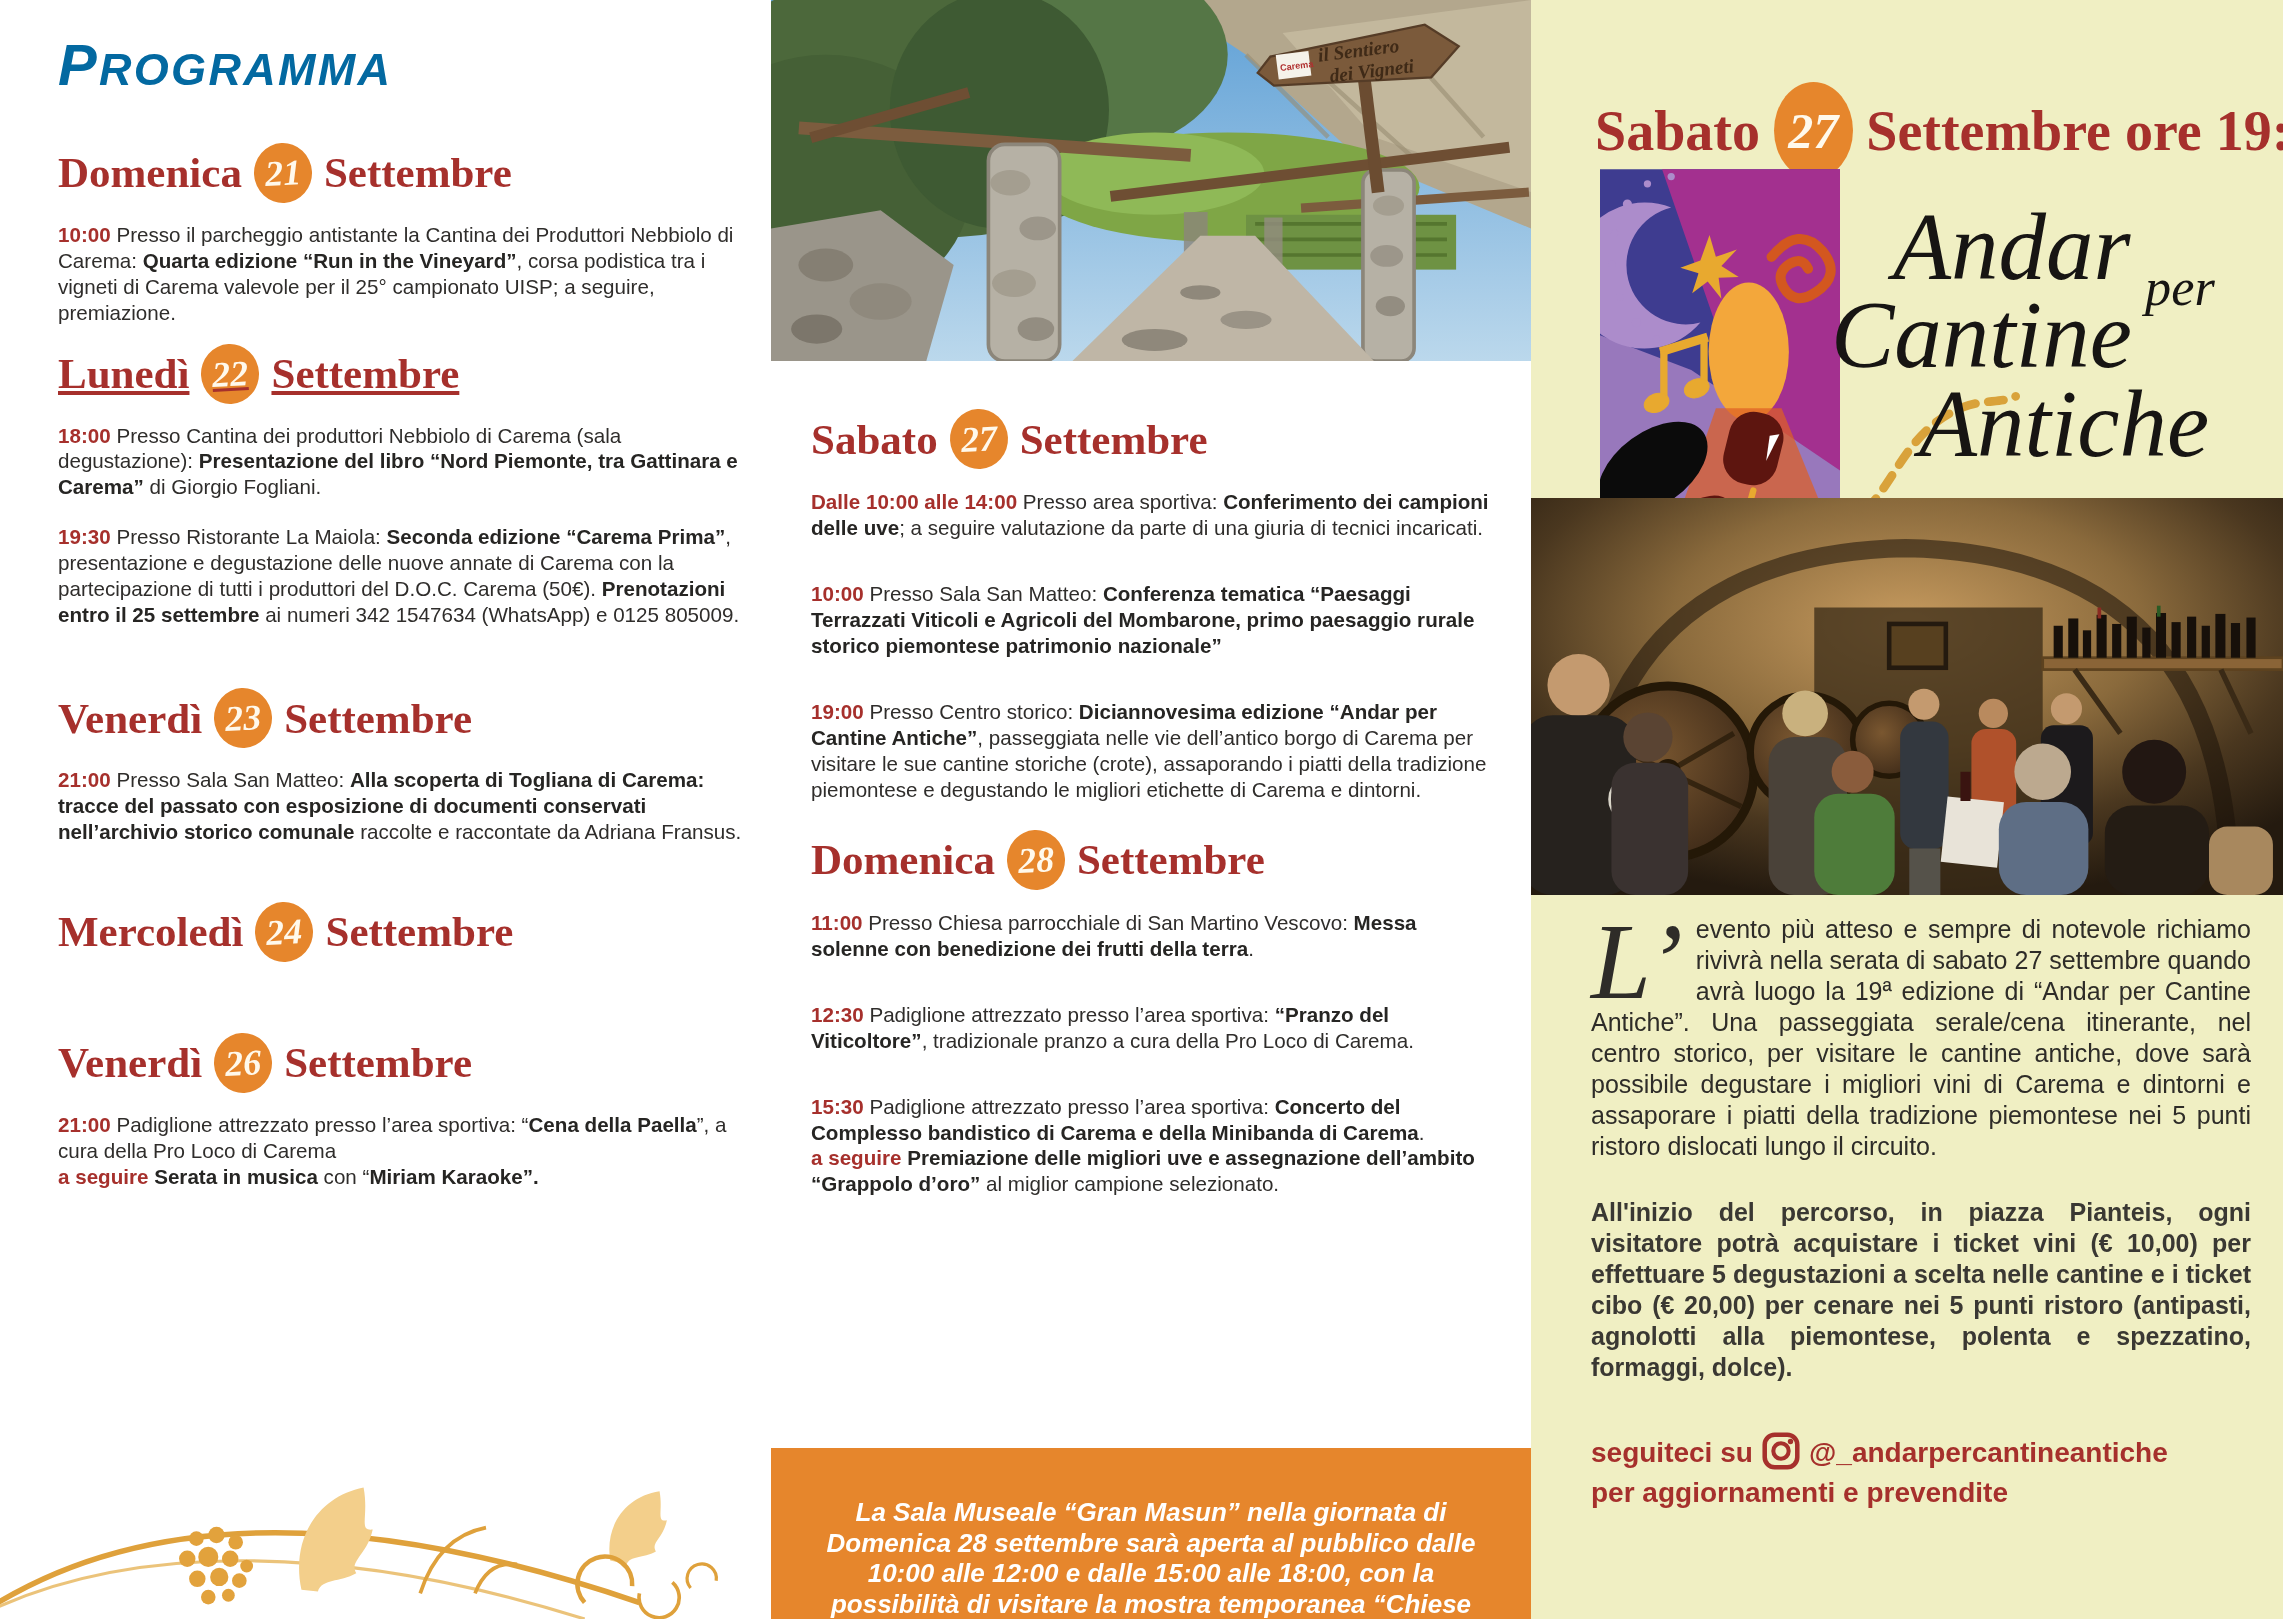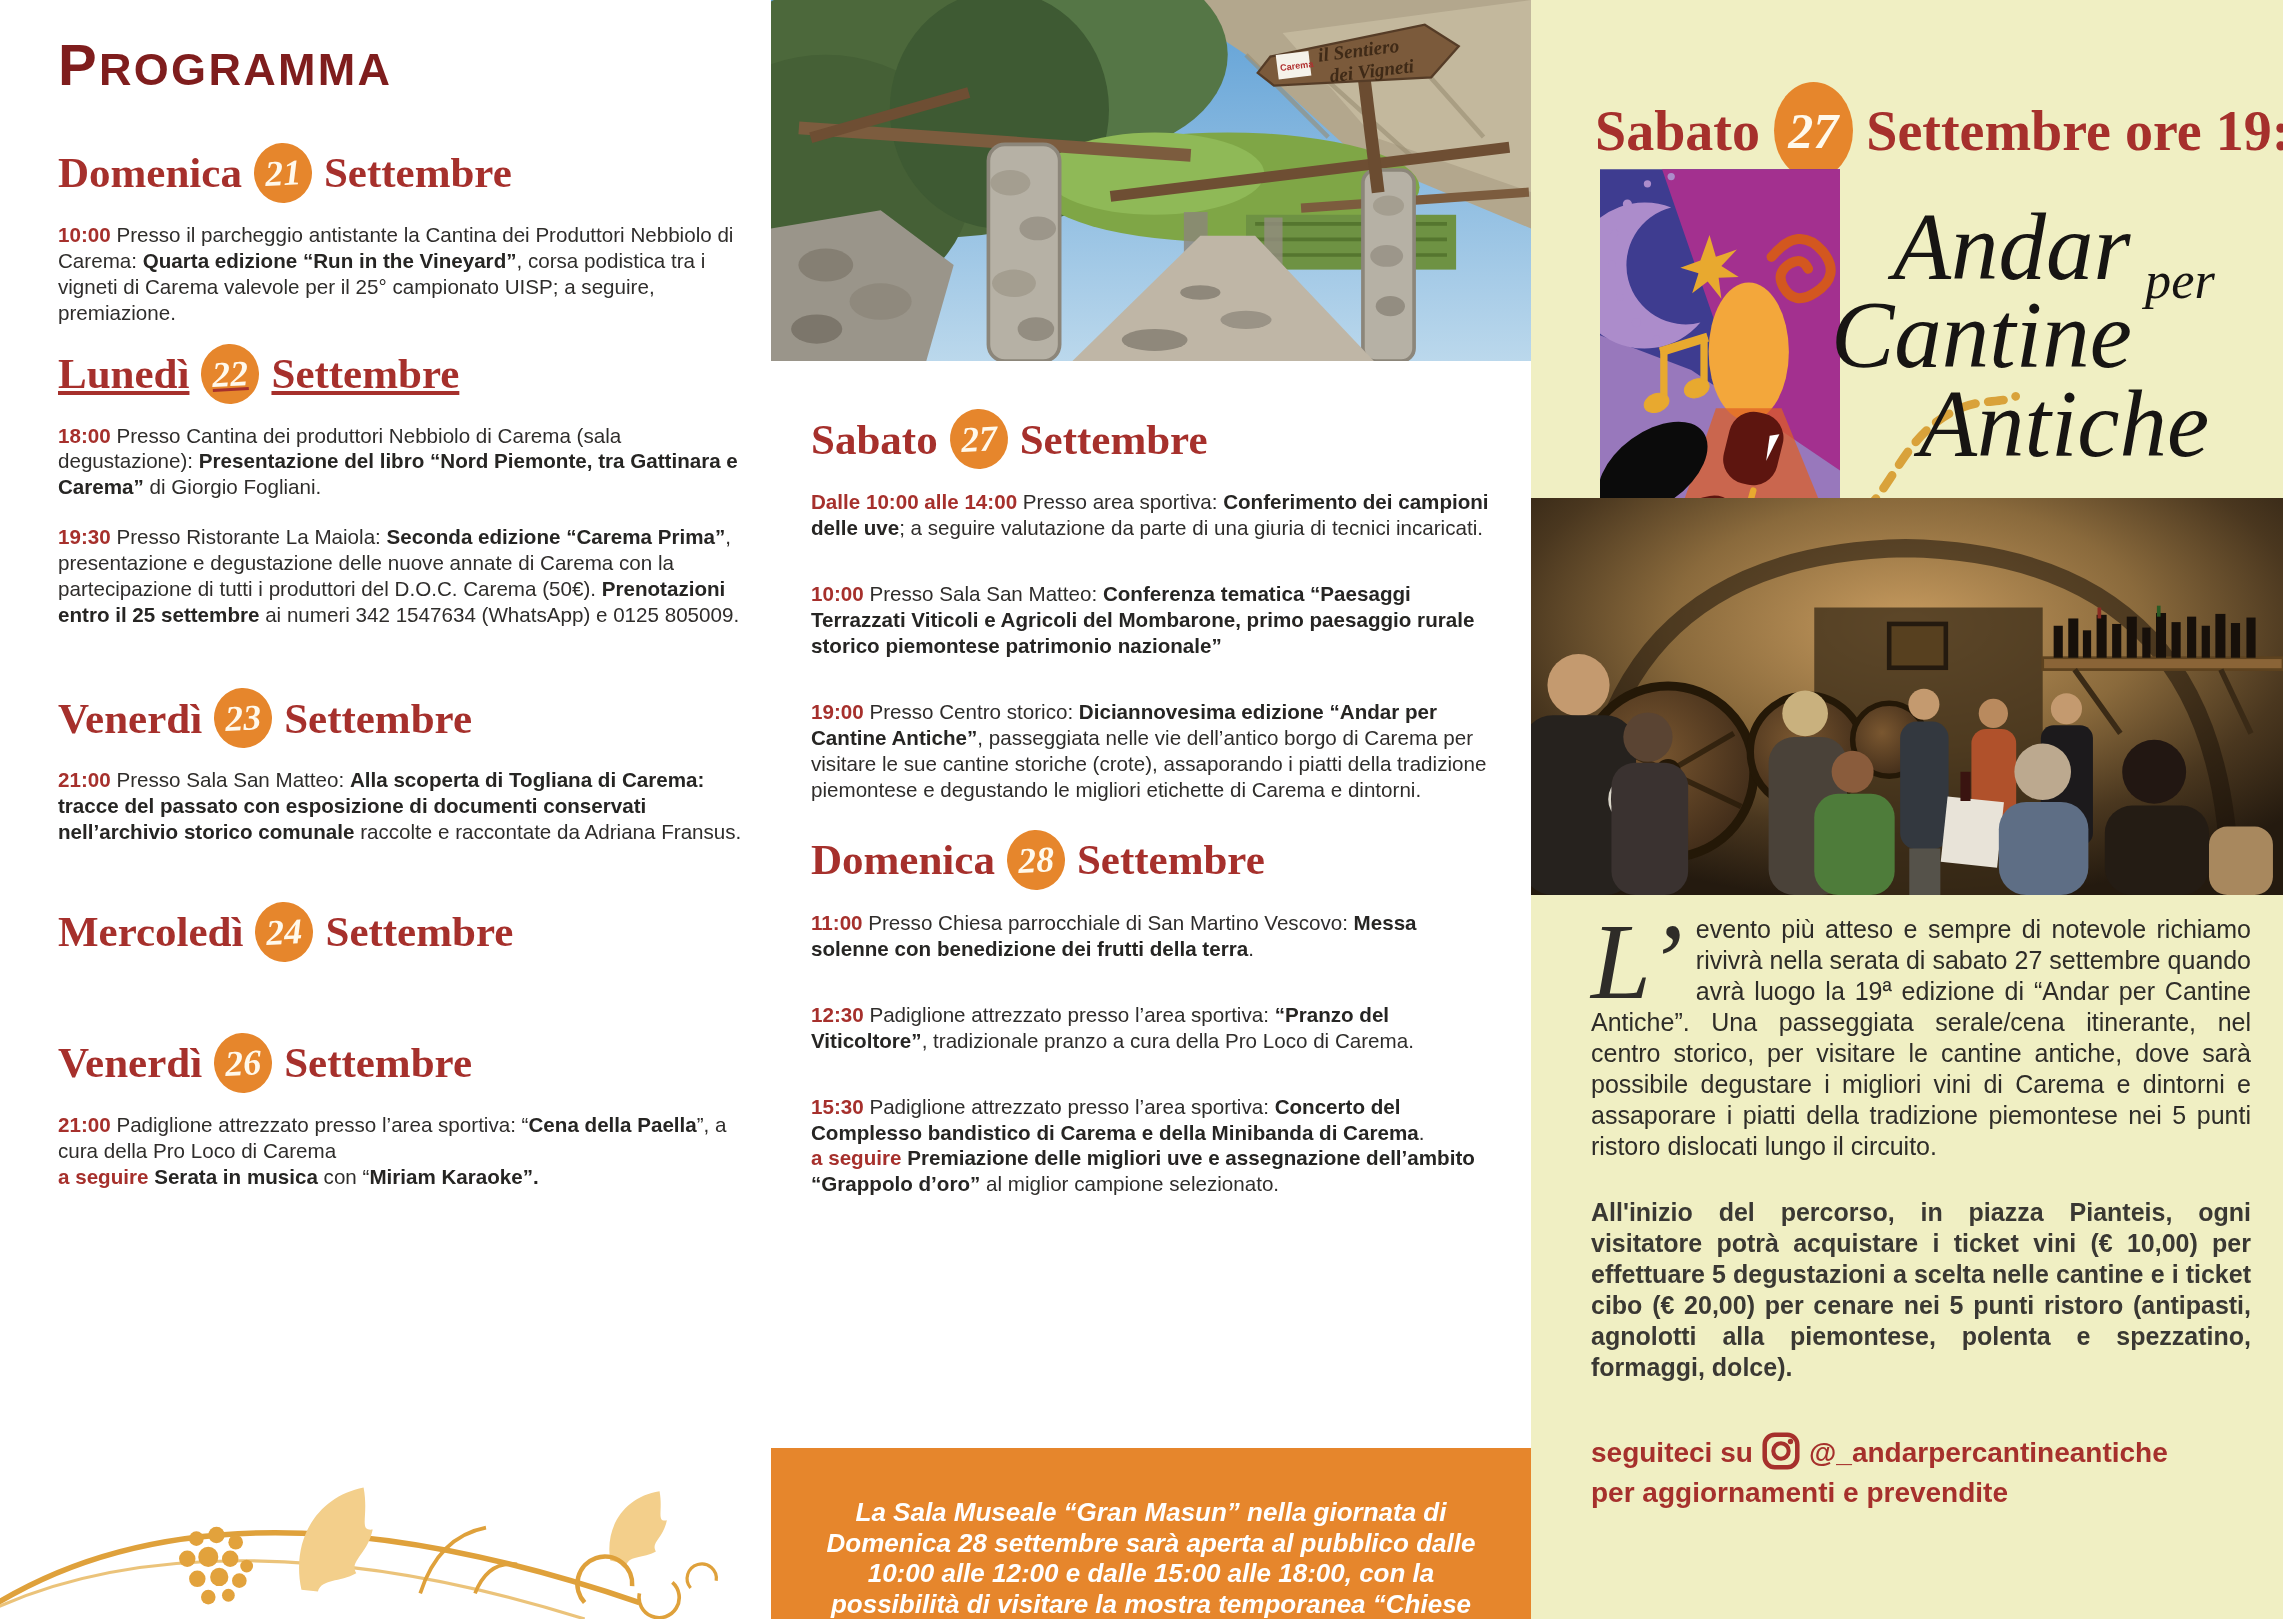--- a/index.html
+++ b/index.html
@@ -6,22 +6,22 @@
   body{width:2283px;height:1619px;overflow:hidden;background:#ffffff;font-family:"Liberation Sans",sans-serif;}
   .page{position:relative;width:2283px;height:1619px;background:#ffffff;}
 
   
   .panel{position:absolute;top:0;height:1619px;}
   .panel-left{left:0;width:771px;background:#ffffff;padding:33px 24px 0 58px;box-sizing:border-box;}
   .panel-mid{left:771px;width:760px;background:#ffffff;}
   .panel-right{left:1531px;width:752px;background:#F0EFC3;}
 
   
-  .prog-title{font-family:"Liberation Sans",sans-serif;font-weight:800;color:#7f1d1d;
-    text-transform:uppercase;font-size:45px;letter-spacing:2.3px;margin:0 0 9.1px 0;line-height:1.1;}
+  .prog-title{font-family:"Liberation Sans",sans-serif;font-weight:800;color:#0369a1;
+    text-transform:uppercase;font-size:45px;letter-spacing:2.3px;margin:0 0 9.1px 0;line-height:1.1;font-style:italic;}
   .prog-title::first-letter{font-size:58px;}
   h2.day{display:flex;align-items:center;gap:12px;margin:0;font-family:"Liberation Serif",serif;
     font-weight:700;font-size:43px;color:#A6302C;line-height:1;}
   .badge{display:inline-flex;align-items:center;justify-content:center;width:58px;height:60px;
     border-radius:50%;background:#E6862C;color:#FFF9EC;font-family:"Liberation Serif",serif;
     font-style:italic;font-weight:700;font-size:36px;flex:0 0 auto;transform:rotate(-3deg);}
   p.evt{margin:0;font-size:20.6px;line-height:1.26;color:#2F2D2B;}
   .seg-n{font-weight:400;}
   .seg-b{font-weight:700;color:#262523;}
   .seg-time{font-weight:700;color:#A6302C;}
@@ -51,21 +51,21 @@
   .right-title{position:absolute;left:64px;top:82px;display:flex;align-items:center;gap:13.7px;
     font-family:"Liberation Serif",serif;font-weight:700;font-size:56px;color:#A6302C;white-space:nowrap;}
   .right-title .badge-big{display:inline-flex;align-items:center;justify-content:center;width:79px;height:97px;
     border-radius:50%;background:#E6862C;color:#FFF9EC;font-style:italic;font-size:50px;flex:0 0 auto;}
   .logo-art{position:absolute;left:69px;top:169px;width:240px;height:413px;}
   .trail-art{position:absolute;left:169px;top:358px;width:365px;height:228px;pointer-events:none;}
   .logo-script{position:absolute;left:300px;top:203px;width:444px;font-family:"Liberation Serif",serif;
     font-style:italic;color:#171513;font-size:95px;line-height:.93;font-weight:400;}
   .logo-script .ls1{padding-left:62px;}
   .logo-script .ls3{padding-left:88px;}
-  .ls-per{font-size:.55em;margin-left:14.6px;position:relative;top:19px;}
+  .ls-per{font-size:.55em;margin-left:14.6px;position:relative;top:26px;}
   .cellar-photo{position:absolute;left:0;top:498px;width:752px;height:397px;overflow:hidden;background:#241A0F;}
   .right-copy{position:absolute;left:60px;top:914px;width:660px;}
   .right-copy p.intro{margin:0;font-size:25px;line-height:1.24;color:#2E2C28;text-align:justify;}
   .dropcap{float:left;font-family:"Liberation Serif",serif;font-style:italic;font-size:108px;
     line-height:.72;margin:9.1px 12.8px 0 0;color:#2E2C28;}
   .right-copy p.info-bold{margin:35px 0 0 0;font-size:25px;line-height:1.24;color:#3A3833;
     font-weight:700;text-align:justify;}
   .social{margin-top:49px;text-align:left;color:#A6302C;font-weight:700;font-size:28px;line-height:1.45;}
   .ig-icon{display:inline-block;vertical-align:-8.2px;margin:0 9.1px;}
 

